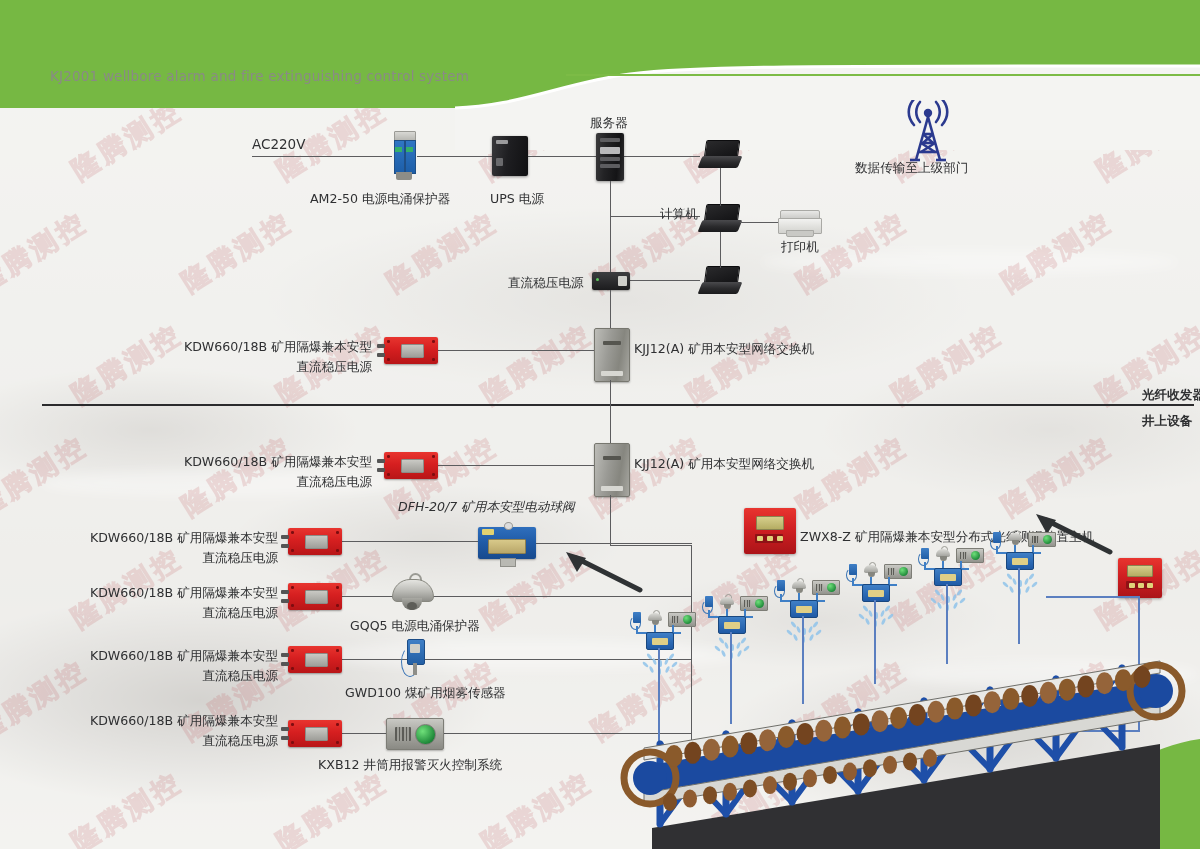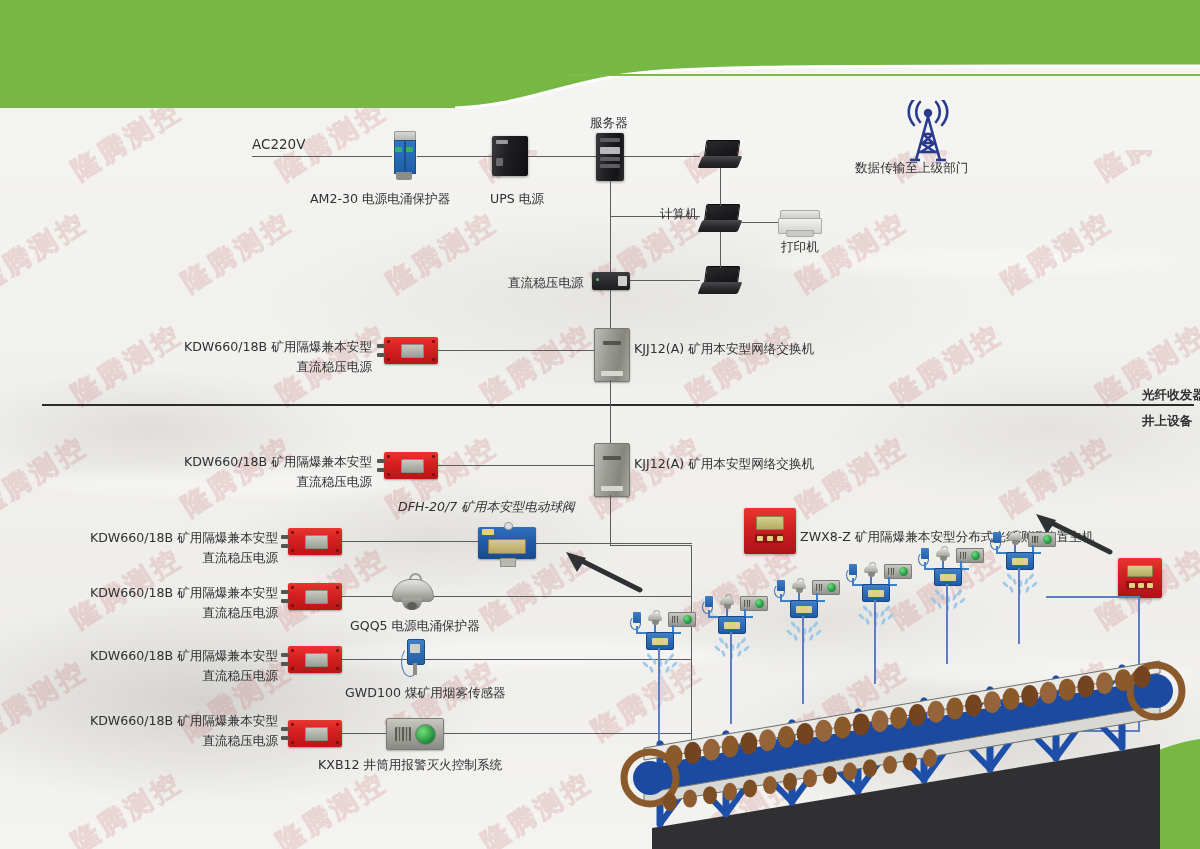--- a/index.html
+++ b/index.html
@@ -300,20 +300,21 @@
 
   <div class="header-green"></div>
   <div class="header-curve">
     <svg width="760" height="150" viewBox="0 0 760 150">
       <path d="M0,0 L760,0 L760,150 L0,150 Z" fill="#76b843"></path>
       <path d="M-5,108 C60,108 110,82 175,74 C240,66 330,66 760,66 L760,150 L-5,150 Z" fill="#f4f4f2"></path>
       <path d="M-5,108 C60,108 110,82 175,74 C240,66 330,66 760,66" fill="none" stroke="#ffffff" stroke-width="3"></path>
     </svg>
   </div>
   <div class="header-line"></div>
+  <div class="title-sub">KJ2001 wellbore alarm and fire extinguishing control system</div>
 
   <div class="corner-green">
     <svg width="230" height="120" viewBox="0 0 230 120">
       <path d="M230,10 C160,20 110,70 60,120 L230,120 Z" fill="#76b843"></path>
     </svg>
   </div>
 
   <div class="ln lnh" style="left:252px;top:156px;width:140px;"></div>
   <div class="ln lnh" style="left:417px;top:156px;width:75px;"></div>
   <div class="ln lnh" style="left:528px;top:156px;width:68px;"></div>
@@ -322,21 +323,21 @@
   <div class="lbl" style="left:252px;top:136px;font-size:13.5px;">AC220V</div>
 
   <div class="surge" style="left:392px;top:131px;">
     <div class="cap"></div>
       <div class="b1"></div>
       <div class="b2"></div>
     <div class="gr" style="left:3px;"></div>
       <div class="gr" style="left:14px;"></div>
     <div class="foot"></div>
   </div>
-  <div class="lbl" style="left:310px;top:190px;">AM2-30 电源电涌保护器</div>
+  <div class="lbl" style="left:310px;top:190px;">AM2-50 电源电涌保护器</div>
 
   <div class="ups" style="left:492px;top:136px;">
     <div class="f"></div>
       <div class="g"></div>
   </div>
   <div class="lbl" style="left:490px;top:190px;">UPS 电源</div>
 
   <div class="server" style="left:596px;top:133px;">
     <div class="bay" style="top:5px;"></div>
     <div class="slot" style="top:14px;"></div>

